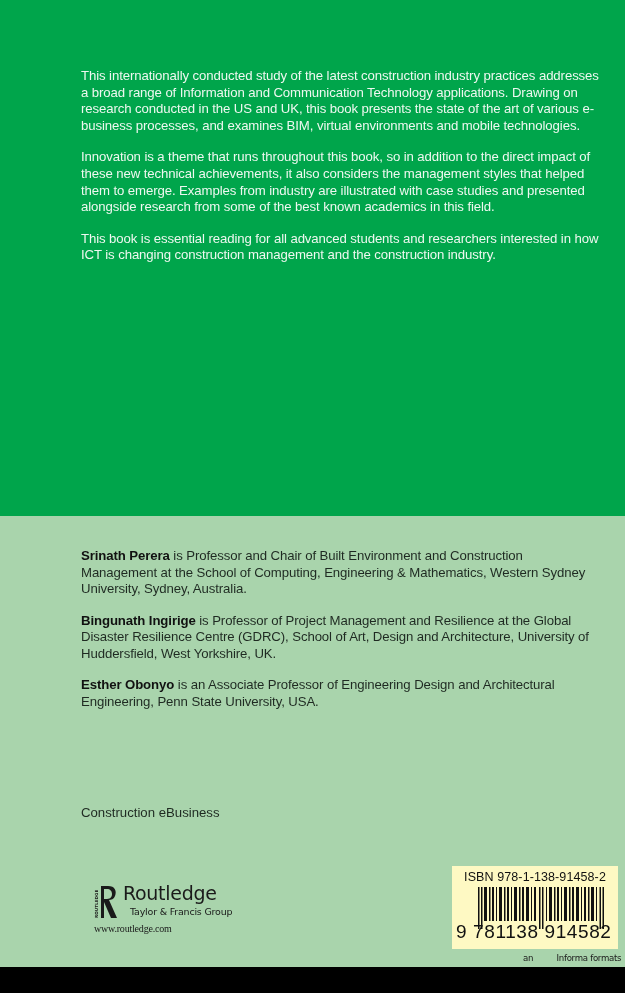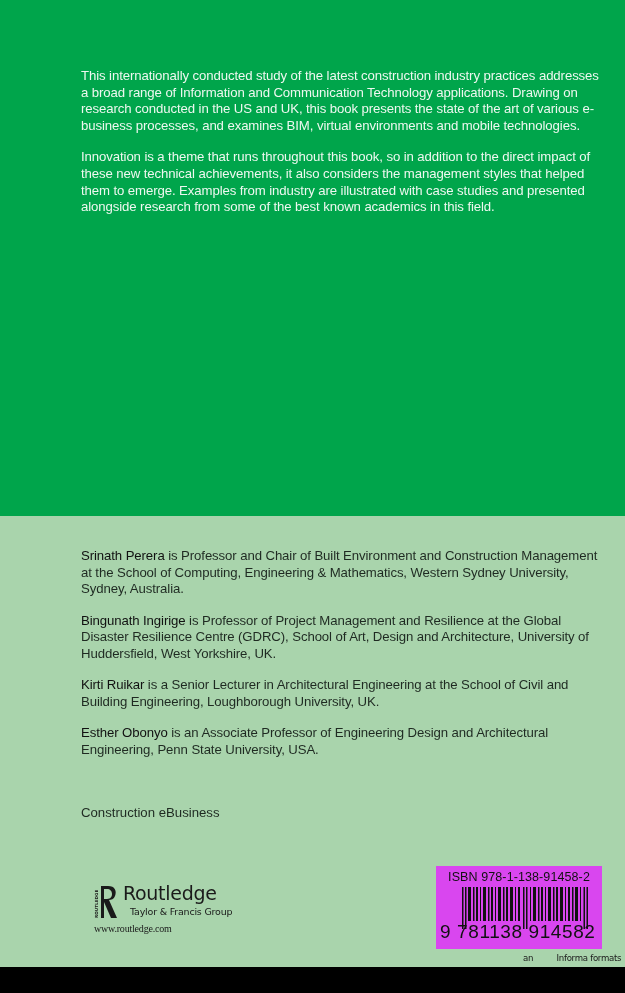--- a/index.html
+++ b/index.html
@@ -18,21 +18,21 @@
   .blurb {
     position: absolute; left: 81px; top: 68px; width: 520px;
     font-size: 13.2px; line-height: 16.7px; letter-spacing: -0.1px;
   }
   .blurb p { margin: 0 0 14.5px 0; }
   .bios {
     position: absolute; left: 81px; top: 32px; width: 520px;
     font-size: 13.2px; line-height: 16.7px; color: #1f2a22; letter-spacing: -0.1px;
   }
   .bios p { margin: 0 0 14.5px 0; }
-  .bios b { font-weight: normal; color: #111; }
+  .bios b { font-weight: bold; color: #111; }
   .series {
     position: absolute; left: 81px; top: 289px; font-size: 13.2px; color: #1f2a22;
   }
   .logo {
     position: absolute; left: 93px; top: 366px; width: 160px; height: 60px;
   }
   .logo-mark { position: absolute; left: 0; top: 3px; width: 28px; height: 34px; }
   .logo-name {
     position: absolute; left: 30px; top: 0px; font-size: 19px; color: #1a1a1a;
     font-family: "DejaVu Sans", sans-serif; letter-spacing: -0.3px;
@@ -43,22 +43,22 @@
   }
   .logo-url {
     position: absolute; left: 1px; top: 41px; font-size: 10px; color: #1a1a1a;
     font-family: Liberation Serif, serif; letter-spacing: -0.2px;
   }
   .ebook-note {
     position: absolute; left: 81px; top: 435px; font-size: 9.4px; color: #1f2a22;
     letter-spacing: -0.1px;
   }
   .isbn-box {
-    position: absolute; left: 436px; top: 350px; width: 166px; height: 83px;
-    background: #d946ef;
+    position: absolute; left: 452px; top: 350px; width: 166px; height: 83px;
+    background: #fef9c3;
   }
   .isbn-text {
     position: absolute; left: 0; top: 4px; width: 166px; text-align: center;
     font-size: 12.5px; color: #111; letter-spacing: 0.1px;
   }
   .barcode {
     position: absolute; left: 26px; top: 21px; width: 126px; height: 42px;
   }
   .barcode-digits {
     position: absolute; left: 4px; top: 55px; width: 160px;
@@ -70,28 +70,28 @@
   }
   .informa b { font-weight: normal; margin-left: 21px; }
 </style>
 </head>
 <body>
 
 <div class="top">
   <div class="blurb">
     <p>This internationally conducted study of the latest construction industry practices addresses a broad range of Information and Communication Technology applications. Drawing on research conducted in the US and UK, this book presents the state of the art of various e-business processes, and examines BIM, virtual environments and mobile technologies.</p>
     <p>Innovation is a theme that runs throughout this book, so in addition to the direct impact of these new technical achievements, it also considers the management styles that helped them to emerge. Examples from industry are illustrated with case studies and presented alongside research from some of the best known academics in this field.</p>
+    <p>This book is essential reading for all advanced students and researchers interested in how ICT is changing construction management and the construction industry.</p>
   </div>
 </div>
 
 <div class="bottom">
   <div class="bios">
     <p><b>Srinath Perera</b><span> is Professor and Chair of Built Environment and Construction Management at the School of Computing, Engineering &amp; Mathematics, Western Sydney University, Sydney, Australia.</span></p>
     <p><b>Bingunath Ingirige</b><span> is Professor of Project Management and Resilience at the Global Disaster Resilience Centre (GDRC), School of Art, Design and Architecture, University of Huddersfield, West Yorkshire, UK.</span></p>
-    <p><b>Kirti Ruikar</b><span> is a Senior Lecturer in Architectural Engineering at the School of Civil and Building Engineering, Loughborough University, UK.</span></p>
     <p><b>Esther Obonyo</b><span> is an Associate Professor of Engineering Design and Architectural Engineering, Penn State University, USA.</span></p>
   </div>
 
   <div class="series">Construction eBusiness</div>
 
   <div class="logo">
     <svg class="logo-mark" viewBox="0 0 28 34">
       <text x="5" y="33" transform="rotate(-90 5 33)" font-size="4.2" font-family="DejaVu Sans, sans-serif" font-weight="bold" fill="#1a1a1a">ROUTLEDGE</text>
       <path d="M8 1 L15 1 C22 1 24 6 22 11 C21 14 18 15 16 15 L24 33 L18 33 L11 17 L11 33 L8 33 Z M11 4 L11 14 L14 14 C18 14 19 11 19 9 C19 6 17 4 14 4 Z" fill="#1a1a1a"></path>
     </svg>

